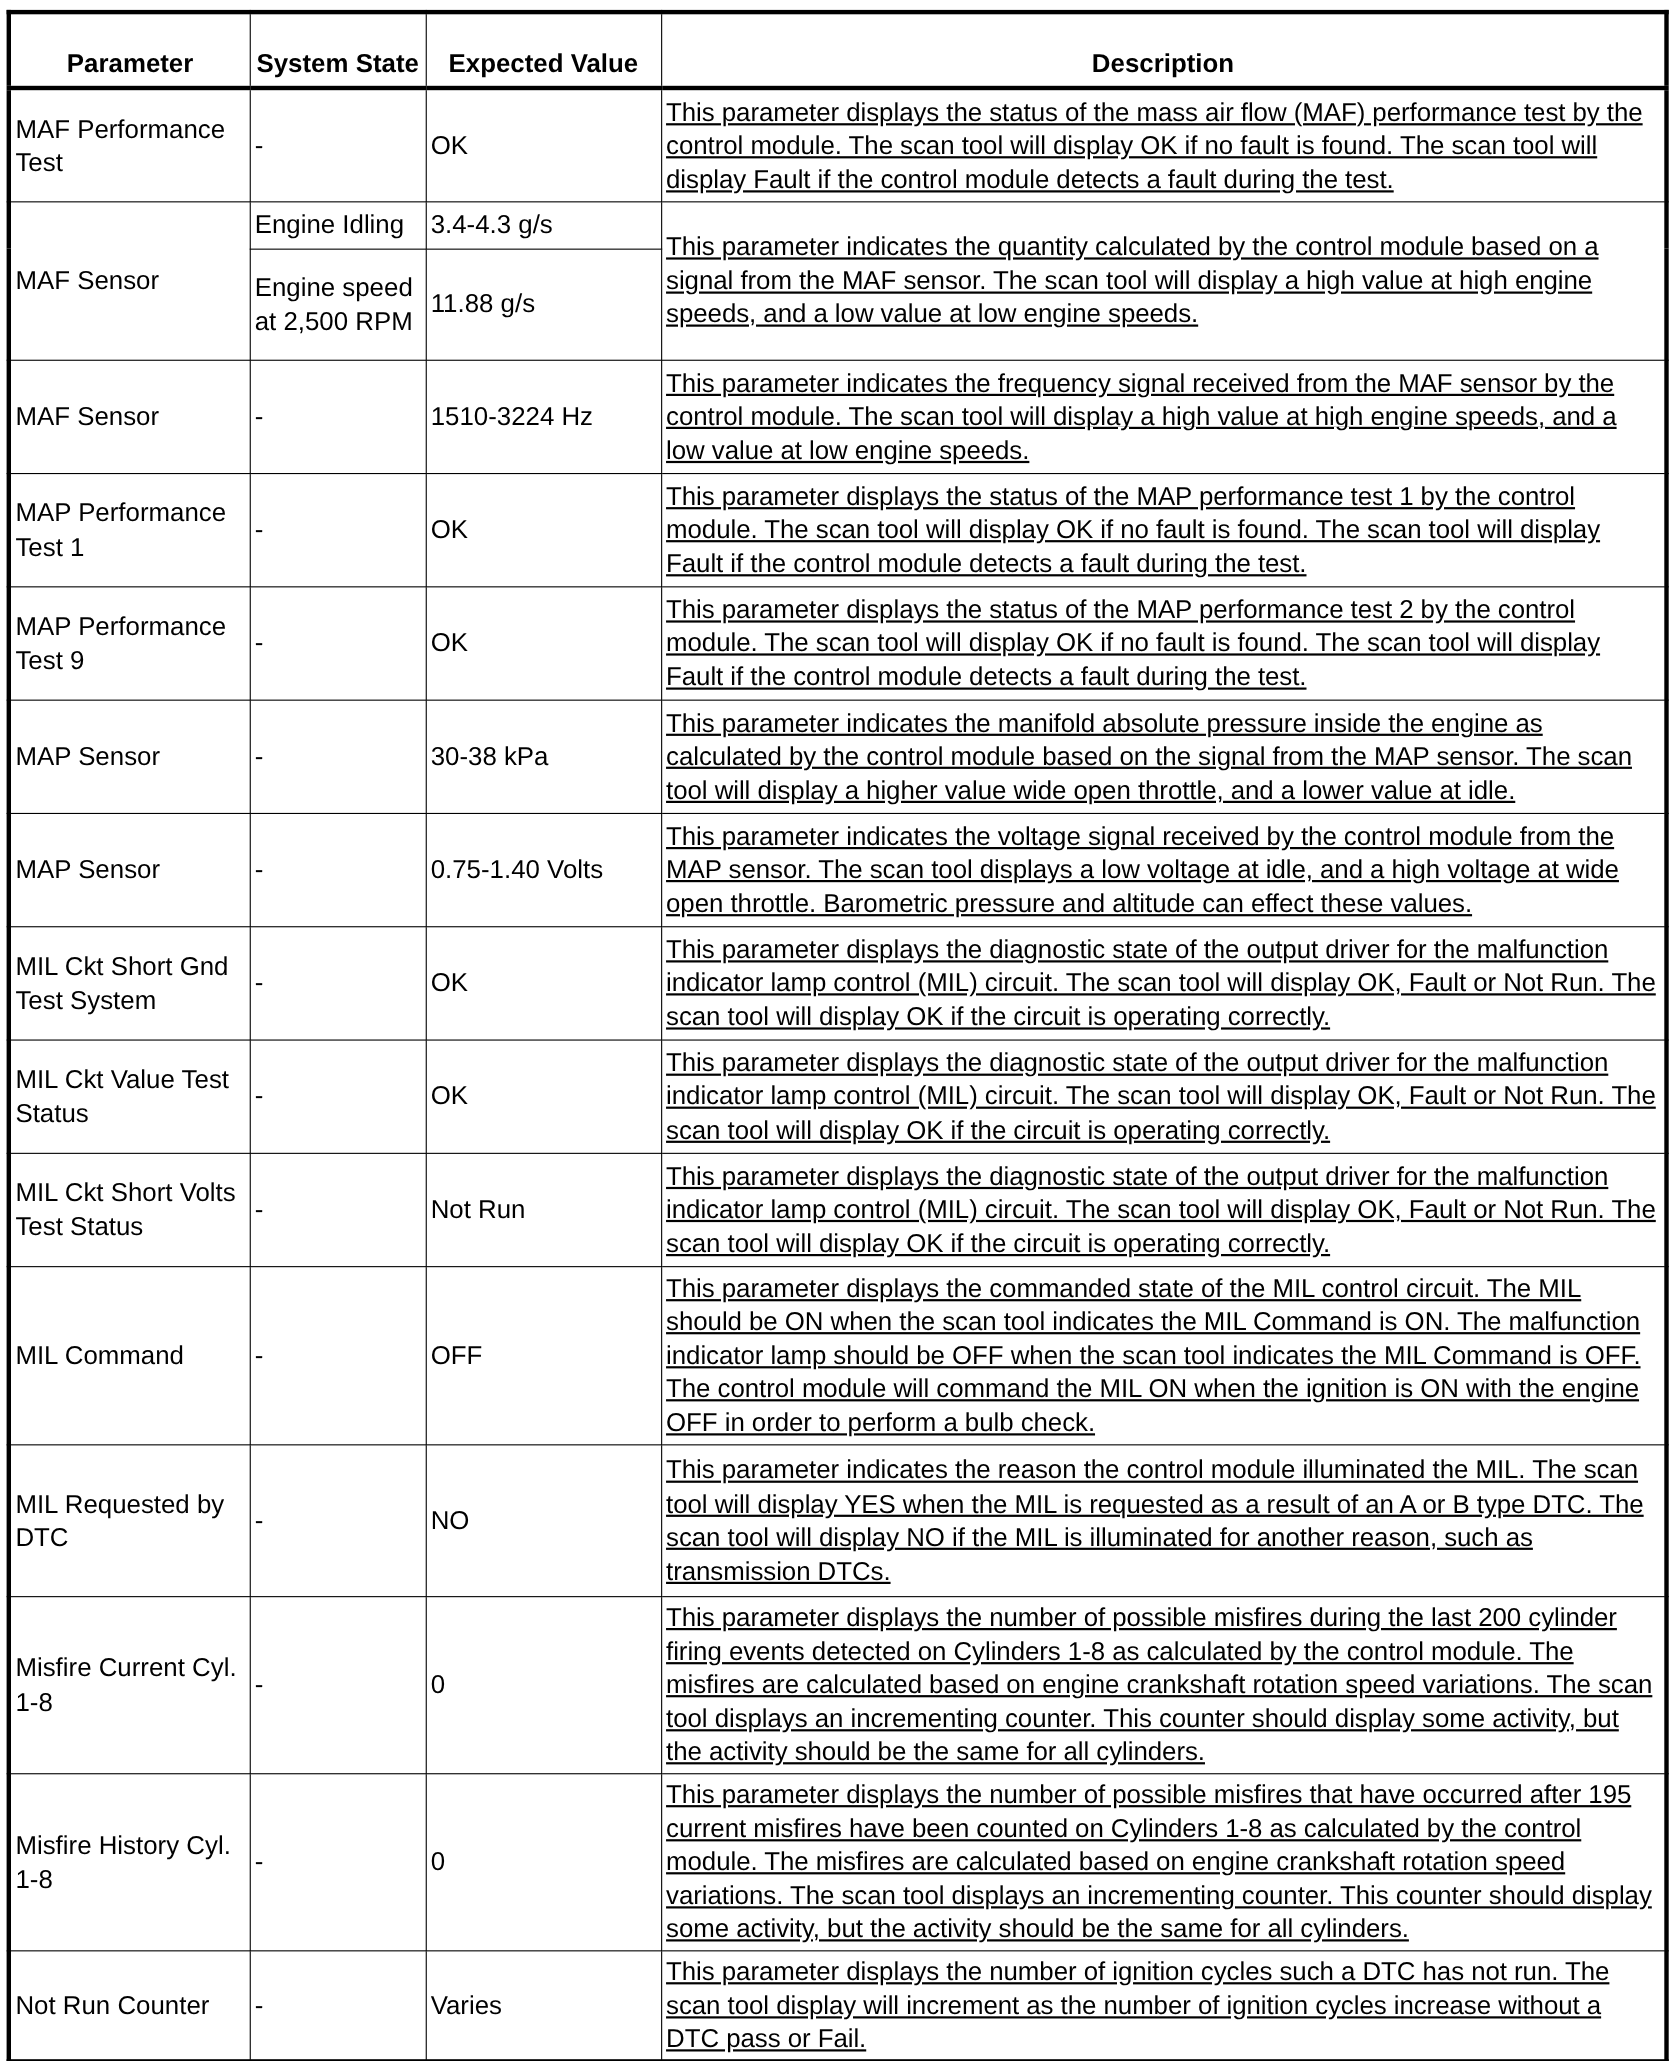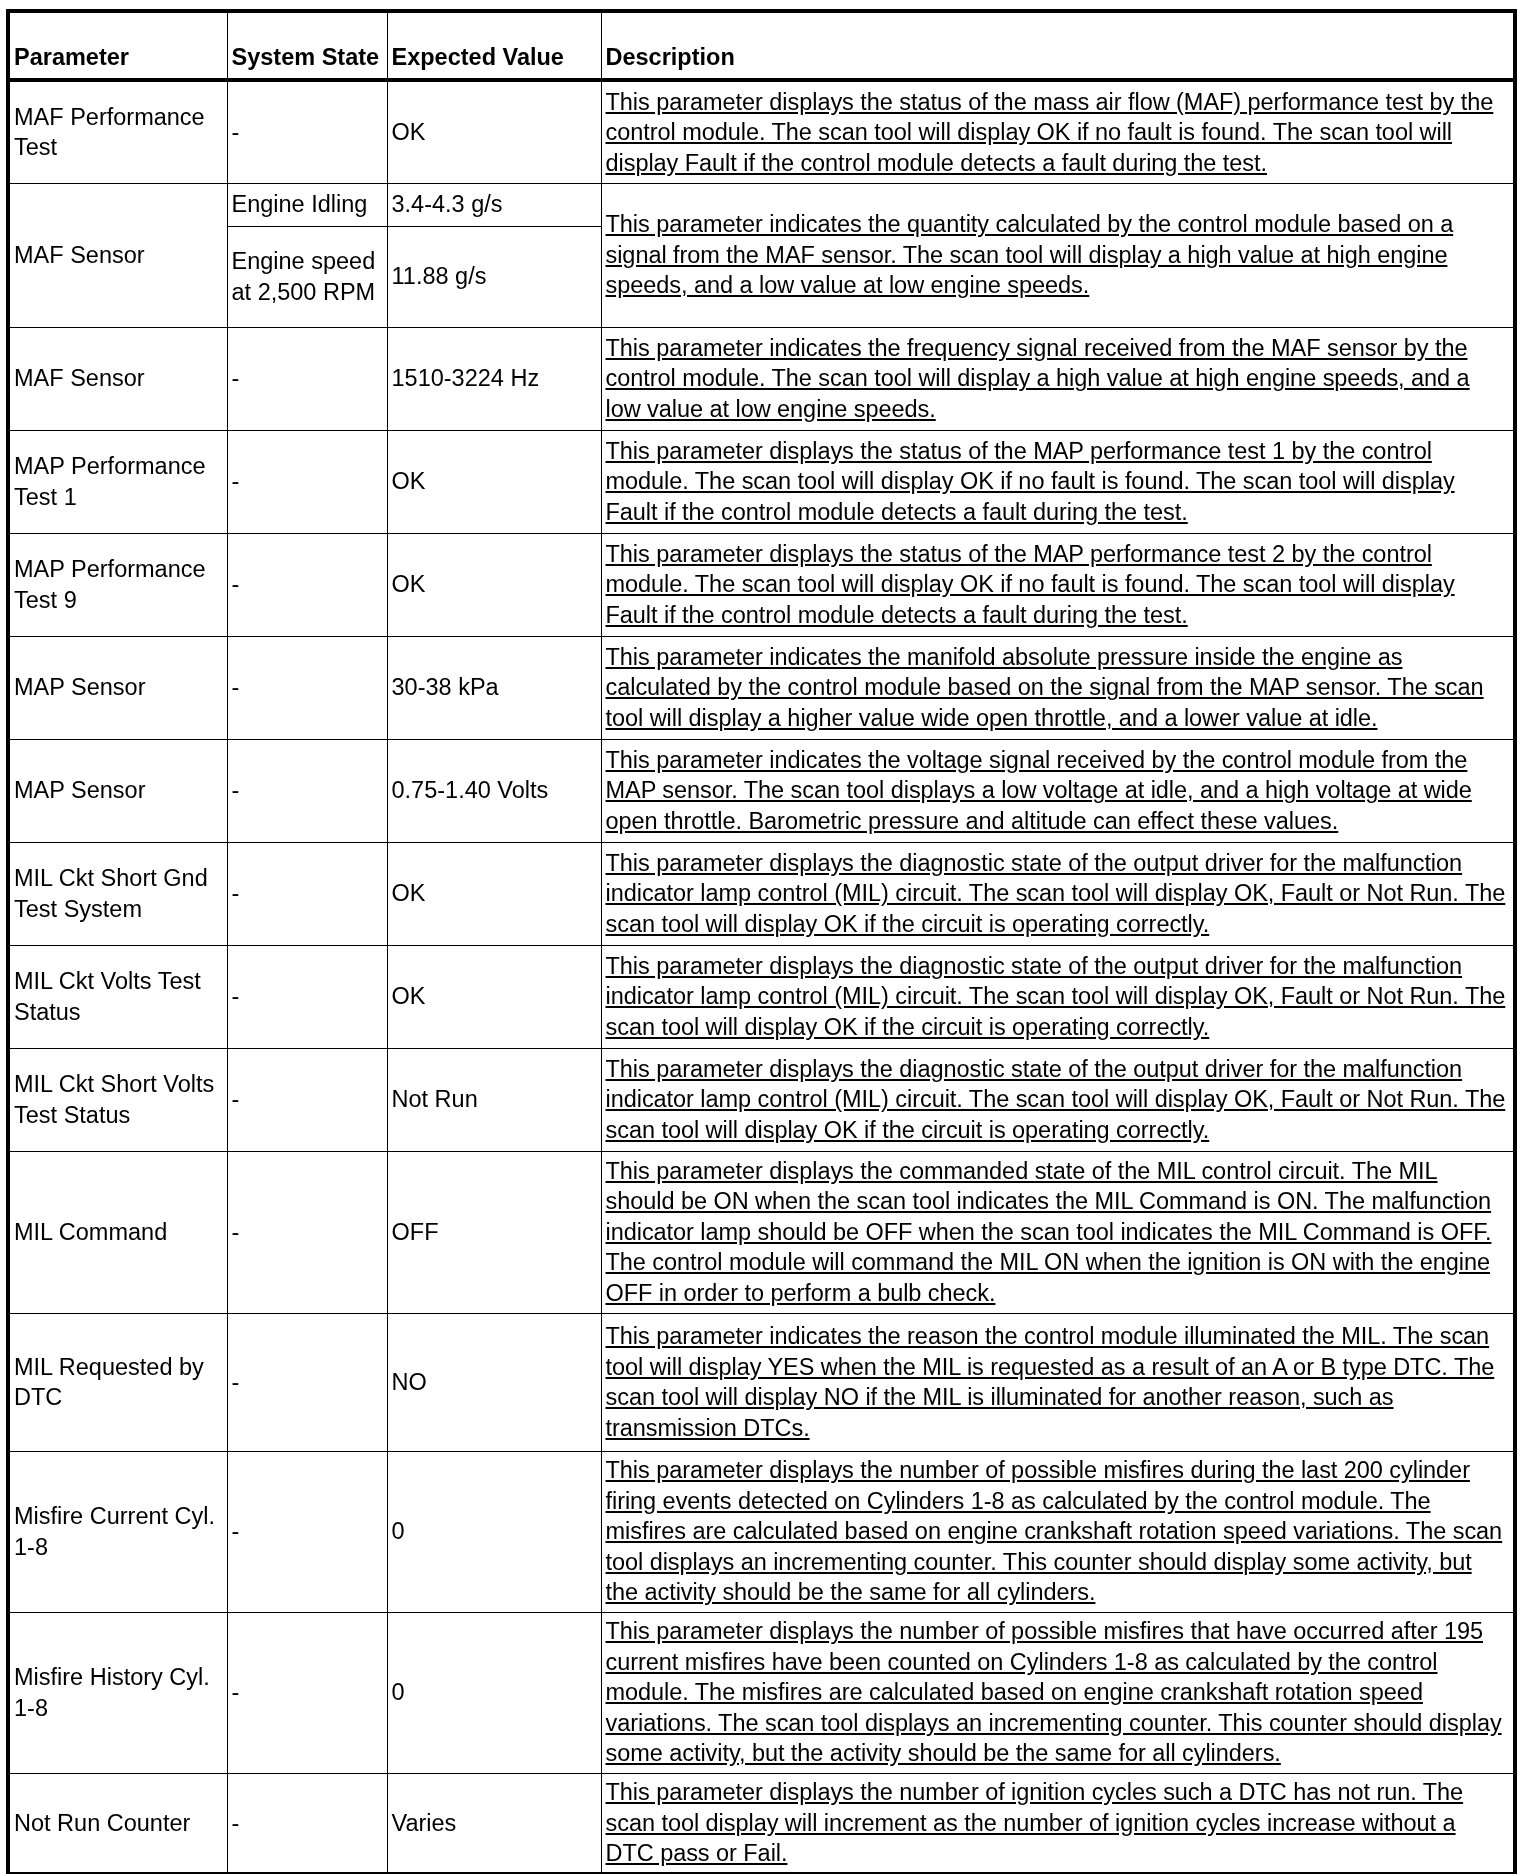--- a/index.html
+++ b/index.html
@@ -16,20 +16,21 @@
   }
   table.params td, table.params th {
     border: 1.5px solid #000;
     padding: 0 4px 0 4px;
     vertical-align: middle;
     text-align: left;
     word-wrap: break-word;
   }
   table.params th {
     font-weight: bold;
+    text-align: center;
     vertical-align: bottom;
     padding-bottom: 6px;
     border-bottom: 4px solid #000;
     line-height: 29px;
   }
   col.c1 { width: 219px; }
   col.c2 { width: 160px; }
   col.c3 { width: 214px; }
   col.c4 { width: 914px; }
   td.desc { padding-left: 5px; padding-right: 2px; letter-spacing: -0.05px; text-decoration: underline; }
@@ -116,21 +117,21 @@
     </tr>
 
     <tr class="h3">
       <td>MIL Ckt Short Gnd Test System</td>
       <td>-</td>
       <td>OK</td>
       <td class="desc">This parameter displays the diagnostic state of the output driver for the malfunction indicator lamp control (MIL) circuit. The scan tool will display OK, Fault or Not Run. The scan tool will display OK if the circuit is operating correctly.</td>
     </tr>
 
     <tr class="h3">
-      <td>MIL Ckt Volts Test Status</td>
+      <td>MIL Ckt Value Test Status</td>
       <td>-</td>
       <td>OK</td>
       <td class="desc">This parameter displays the diagnostic state of the output driver for the malfunction indicator lamp control (MIL) circuit. The scan tool will display OK, Fault or Not Run. The scan tool will display OK if the circuit is operating correctly.</td>
     </tr>
 
     <tr class="h3">
       <td>MIL Ckt Short Volts Test Status</td>
       <td>-</td>
       <td>Not Run</td>
       <td class="desc">This parameter displays the diagnostic state of the output driver for the malfunction indicator lamp control (MIL) circuit. The scan tool will display OK, Fault or Not Run. The scan tool will display OK if the circuit is operating correctly.</td>

